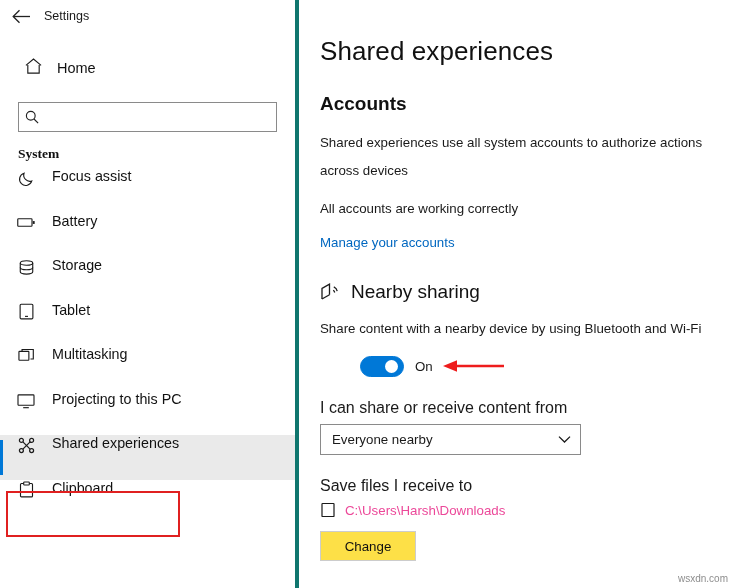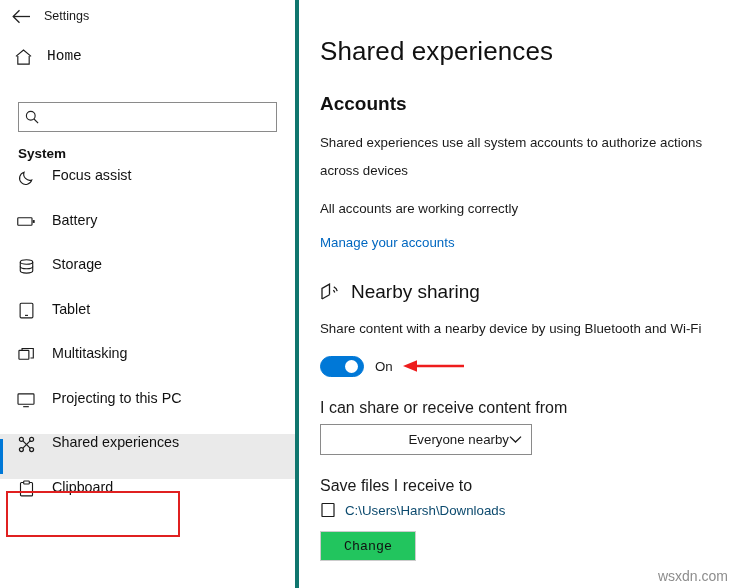--- a/index.html
+++ b/index.html
@@ -47,25 +47,25 @@
     justify-content: center;
     color: #333;
   }
   .back-btn svg { display: block; }
   .app-title {
     font-size: 12.5px;
     color: #1a1a1a;
   }
   .home-row {
     display: flex;
+    align-items: center;
     height: 40px;
-    padding-left: 14px;
+    padding-left: 24px;
     gap: 14px;
     margin-top: 16px;
-    font-family: Liberation Mono, monospace;
   }
   .home-row .label {
     font-size: 14.5px;
     color: #111;
   }
   .search-wrap {
     margin: 14px 18px 0 18px;
     height: 30px;
     border: 1px solid #8a8a8a;
     display: flex;
@@ -90,20 +90,21 @@
     display: flex;
     align-items: center;
     justify-content: center;
     color: #222;
   }
   .section-head {
     font-size: 13.5px;
     font-weight: bold;
     color: #111;
     padding: 14px 0 6px 18px;
+    font-family: Liberation Serif, serif;
   }
   .nav-list {
     padding: 0;
     margin: 0;
     list-style: none;
   }
   .nav-item {
     display: flex;
     align-items: flex-start;
     height: 44.5px;
@@ -199,20 +200,21 @@
     font-size: 19px;
     color: #111;
     text-align: center;
   }
   .toggle-row {
     display: flex;
     align-items: center;
     gap: 11px;
     margin-top: 13px;
     position: relative;
+    margin-left: 40px;
   }
   .toggle {
     width: 44px;
     height: 21px;
     border-radius: 11px;
     background: #0078d7;
     position: relative;
     flex: 0 0 44px;
     border: 1px solid #0078d7;
     box-sizing: border-box;
@@ -236,27 +238,27 @@
     top: -2px;
     width: 66px;
     height: 24px;
   }
   .field-label {
     font-size: 16px;
     color: #1a1a1a;
     margin: 22px 6px 7px 0;
   }
   .select-box {
-    width: 212px;
+    width: 261px;
     height: 31px;
     border: 1px solid #8a8a8a;
     background: #fff;
     display: flex;
     align-items: center;
-    justify-content: flex-end;
+    justify-content: space-between;
     padding: 0 9px 0 11px;
     box-sizing: border-box;
     font-size: 13.3px;
     color: #1a1a1a;
   }
   .select-box .chev {
     color: #1a1a1a;
     display: flex;
     align-items: center;
   }
@@ -269,41 +271,41 @@
   .folder-icon {
     width: 16px;
     height: 16px;
     display: flex;
     align-items: center;
     justify-content: center;
     color: #1a1a1a;
   }
   .path-text {
     font-size: 13.3px;
-    color: #0c4a6e;
+    color: #ec4899;
   }
   .change-btn {
     margin-top: 13px;
     width: 96px;
     height: 30px;
-    background: #22c55e;
+    background: #fde047;
     border: 1px solid #cccccc;
     font-size: 13.3px;
     color: #111;
-    font-family: Liberation Mono, monospace;
+    font-family: Liberation Sans, sans-serif;
     cursor: default;
   }
   .learn-more {
     margin-top: 22px;
   }
   .watermark {
     position: absolute;
     right: 6px;
     bottom: 4px;
-    font-size: 14px;
+    font-size: 10px;
     color: #8d8d8d;
   }
 </style>
 </head>
 <body>
 
 <div class="window">
 
   <div class="sidebar">
 

